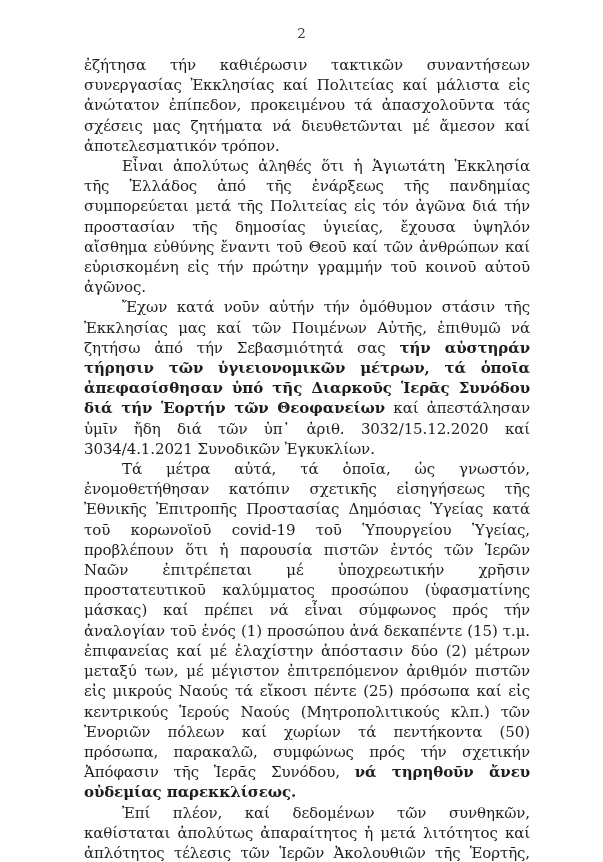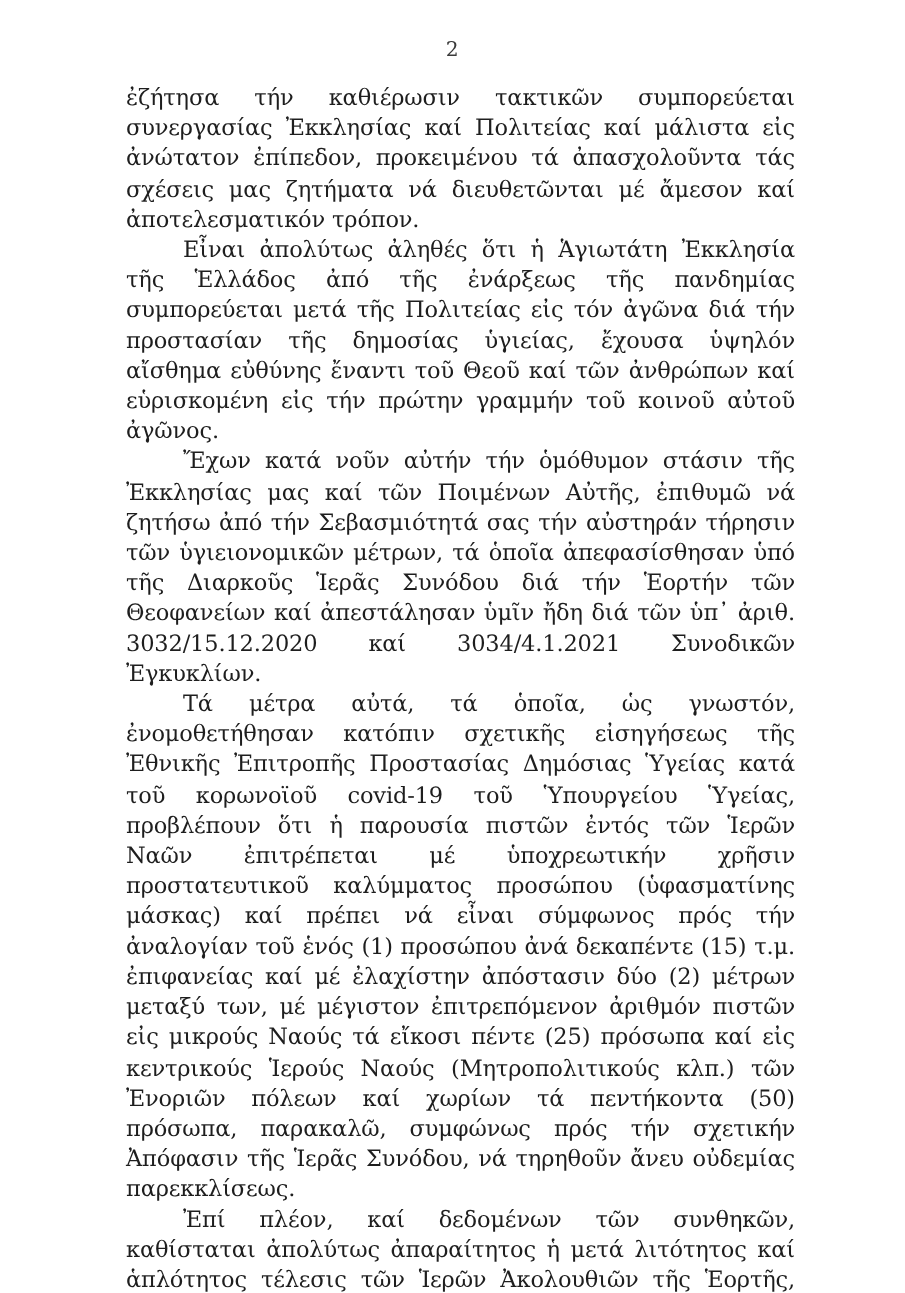--- a/index.html
+++ b/index.html
@@ -26,27 +26,27 @@
     position: absolute;
     top: 55px; left: 84px;
     width: 446px;
     font-size: 15px;
     line-height: 20.2px;
     letter-spacing: -0.1px;
     text-align: justify;
   }
   .para { text-indent: 38px; margin: 0; }
   .para.no-indent { text-indent: 0; }
-  .bold { font-weight: normal; }
+  .bold { font-weight: bold; }
 </style>
 </head>
 <body>
 
 <div class="page">
   <div class="page-number">2</div>
   <div class="doc-body">
-      <p class="para no-indent"><span>ἐζήτησα τήν καθιέρωσιν τακτικῶν συμπορεύεται συνεργασίας Ἐκκλησίας καί Πολιτείας καί μάλιστα εἰς ἀνώτατον ἐπίπεδον, προκειμένου τά ἀπασχολοῦντα τάς σχέσεις μας ζητήματα νά διευθετῶνται μέ ἄμεσον καί ἀποτελεσματικόν τρόπον.</span></p>
+      <p class="para no-indent"><span>ἐζήτησα τήν καθιέρωσιν τακτικῶν συναντήσεων συνεργασίας Ἐκκλησίας καί Πολιτείας καί μάλιστα εἰς ἀνώτατον ἐπίπεδον, προκειμένου τά ἀπασχολοῦντα τάς σχέσεις μας ζητήματα νά διευθετῶνται μέ ἄμεσον καί ἀποτελεσματικόν τρόπον.</span></p>
       <p class="para"><span>Εἶναι ἀπολύτως ἀληθές ὅτι ἡ Ἁγιωτάτη Ἐκκλησία τῆς Ἑλλάδος ἀπό τῆς ἐνάρξεως τῆς πανδημίας συμπορεύεται μετά τῆς Πολιτείας εἰς τόν ἀγῶνα διά τήν προστασίαν τῆς δημοσίας ὑγιείας, ἔχουσα ὑψηλόν αἴσθημα εὐθύνης ἔναντι τοῦ Θεοῦ καί τῶν ἀνθρώπων καί εὑρισκομένη εἰς τήν πρώτην γραμμήν τοῦ κοινοῦ αὐτοῦ ἀγῶνος.</span></p>
       <p class="para"><span>Ἔχων κατά νοῦν αὐτήν τήν ὁμόθυμον στάσιν τῆς Ἐκκλησίας μας καί τῶν Ποιμένων Αὐτῆς, ἐπιθυμῶ νά ζητήσω ἀπό τήν Σεβασμιότητά σας </span><span class="bold">τήν αὐστηράν τήρησιν τῶν ὑγιειονομικῶν μέτρων, τά ὁποῖα ἀπεφασίσθησαν ὑπό τῆς Διαρκοῦς Ἱερᾶς Συνόδου διά τήν Ἑορτήν τῶν Θεοφανείων</span><span> καί ἀπεστάλησαν ὑμῖν ἤδη διά τῶν ὑπ᾽ ἀριθ. 3032/15.12.2020 καί 3034/4.1.2021 Συνοδικῶν Ἐγκυκλίων.</span></p>
       <p class="para"><span>Τά μέτρα αὐτά, τά ὁποῖα, ὡς γνωστόν, ἐνομοθετήθησαν κατόπιν σχετικῆς εἰσηγήσεως τῆς Ἐθνικῆς Ἐπιτροπῆς Προστασίας Δημόσιας Ὑγείας κατά τοῦ κορωνοϊοῦ covid-19 τοῦ Ὑπουργείου Ὑγείας, προβλέπουν ὅτι ἡ παρουσία πιστῶν ἐντός τῶν Ἱερῶν Ναῶν ἐπιτρέπεται μέ ὑποχρεωτικήν χρῆσιν προστατευτικοῦ καλύμματος προσώπου (ὑφασματίνης μάσκας) καί πρέπει νά εἶναι σύμφωνος πρός τήν ἀναλογίαν τοῦ ἑνός (1) προσώπου ἀνά δεκαπέντε (15) τ.μ. ἐπιφανείας καί μέ ἐλαχίστην ἀπόστασιν δύο (2) μέτρων μεταξύ των, μέ μέγιστον ἐπιτρεπόμενον ἀριθμόν πιστῶν εἰς μικρούς Ναούς τά εἴκοσι πέντε (25) πρόσωπα καί εἰς κεντρικούς Ἱερούς Ναούς (Μητροπολιτικούς κλπ.) τῶν Ἐνοριῶν πόλεων καί χωρίων τά πεντήκοντα (50) πρόσωπα, παρακαλῶ, συμφώνως πρός τήν σχετικήν Ἀπόφασιν τῆς Ἱερᾶς Συνόδου, </span><span class="bold">νά τηρηθοῦν ἄνευ οὐδεμίας παρεκκλίσεως.</span></p>
       <p class="para"><span>Ἐπί πλέον, καί δεδομένων τῶν συνθηκῶν, καθίσταται ἀπολύτως ἀπαραίτητος ἡ μετά λιτότητος καί ἁπλότητος τέλεσις τῶν Ἱερῶν Ἀκολουθιῶν τῆς Ἑορτῆς, συμφώνως πρός τό ἦθος καί τήν παράδοσιν τῆς Ὀρθοδόξου Ἐκκλησίας καί μέ τήν μεγίστην κατά τό δυνατόν συντομίαν, διά τόν προφανῆ λόγον τῆς ἀποφυγῆς πολυώρου συγχρωτισμοῦ τῶν πιστῶν.</span></p>
     </div>
 </div>
 
 </body></html>

